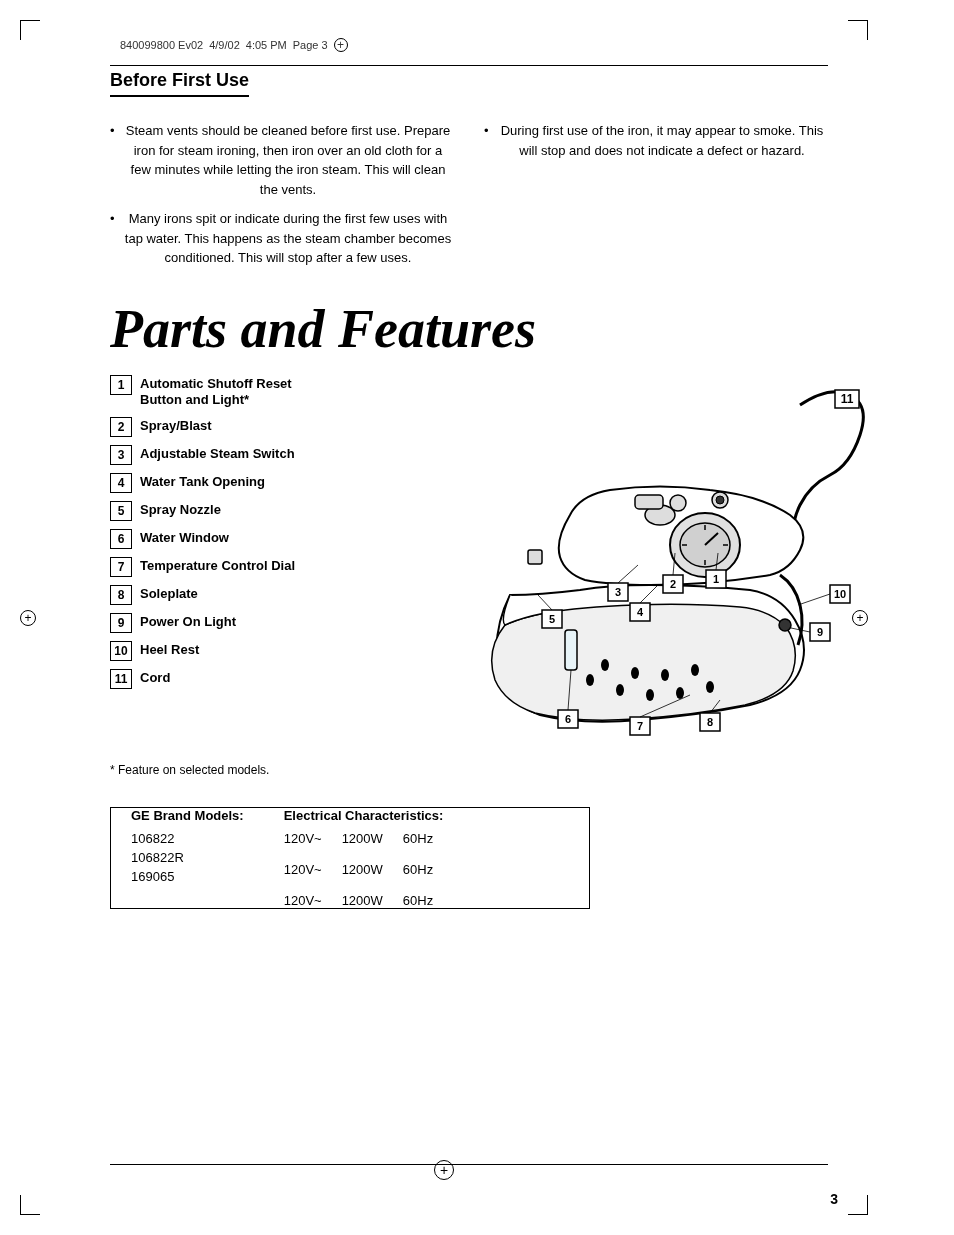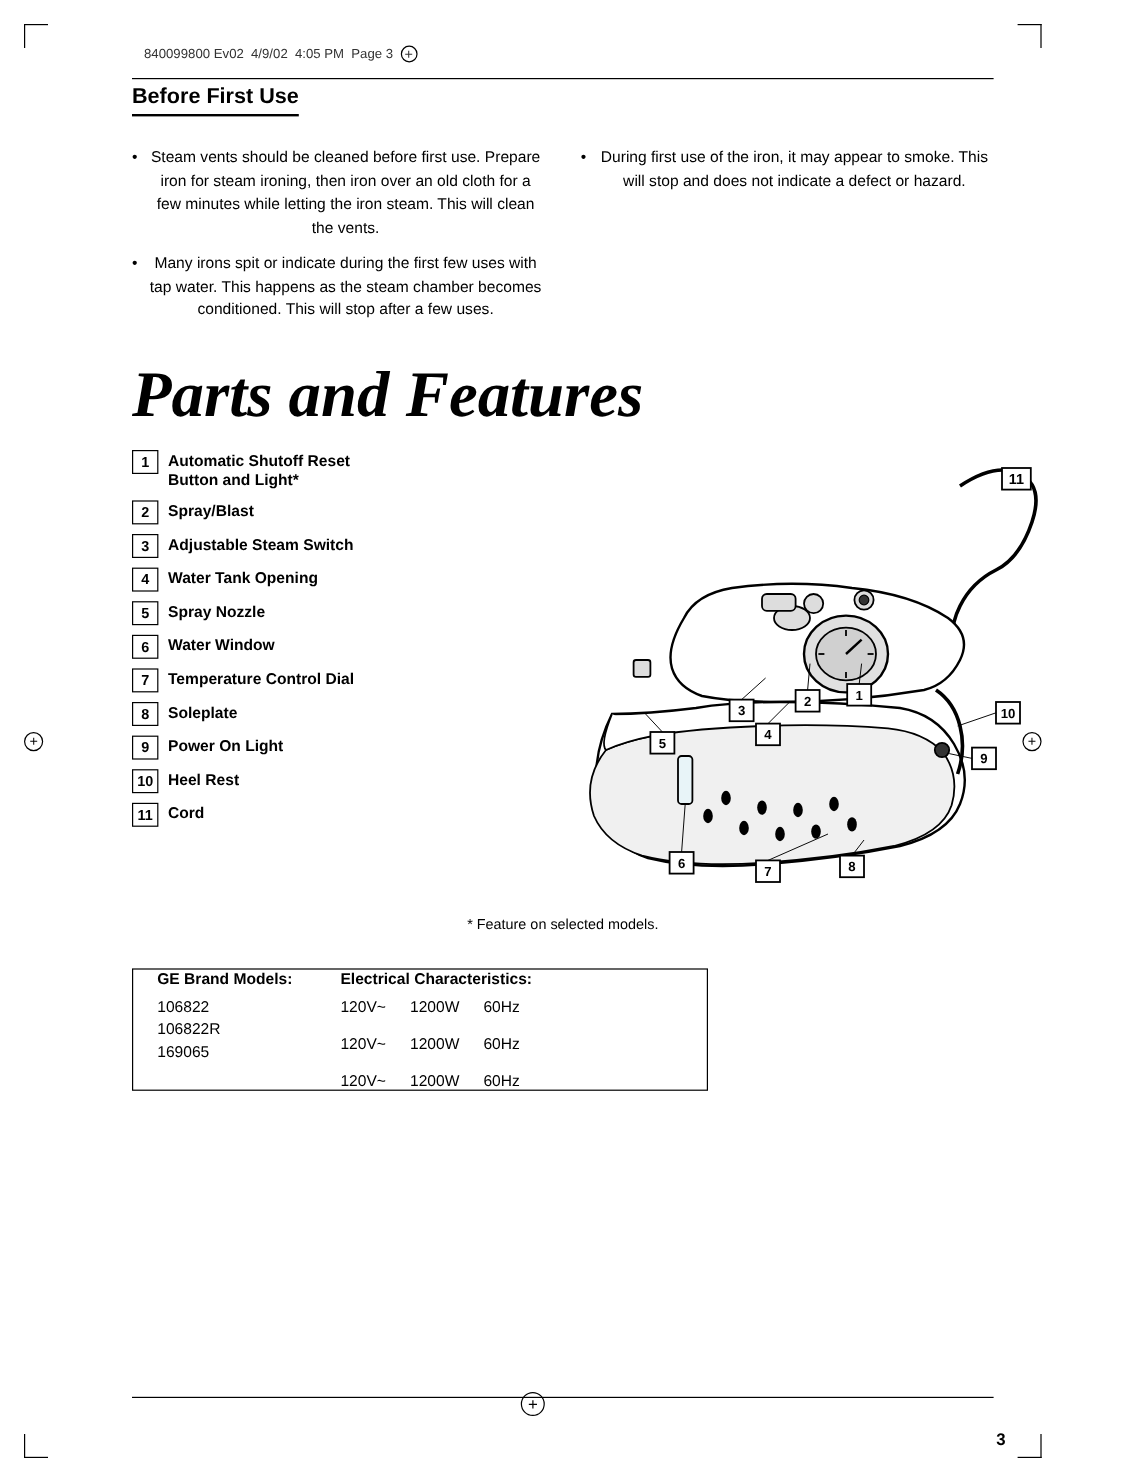--- a/index.html
+++ b/index.html
@@ -230,21 +230,20 @@
       left: 20px;
       width: 480px;
       height: 370px;
     }
 
     
     .footnote {
       font-size: 12px;
       margin-top: 8px;
       margin-bottom: 20px;
-      text-align: center;
     }
 
     
     .specs-table-container {
       border: 1.5px solid #000;
       padding: 0 20px;
       display: inline-flex;
       gap: 40px;
       font-size: 13px;
       margin-top: 10px;

